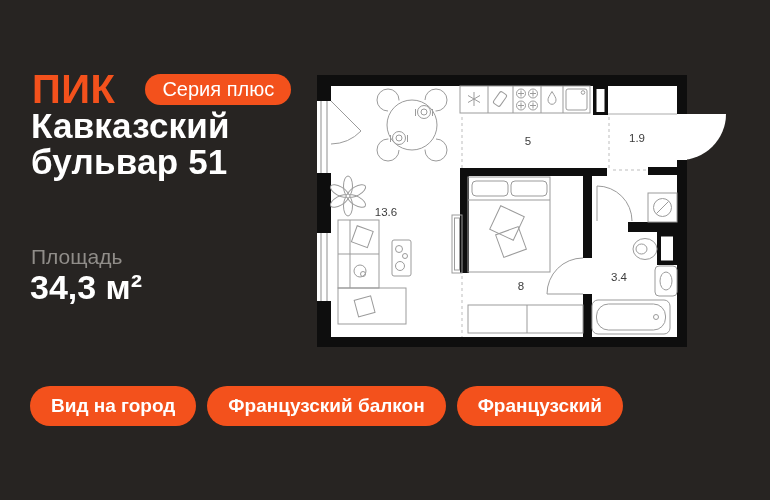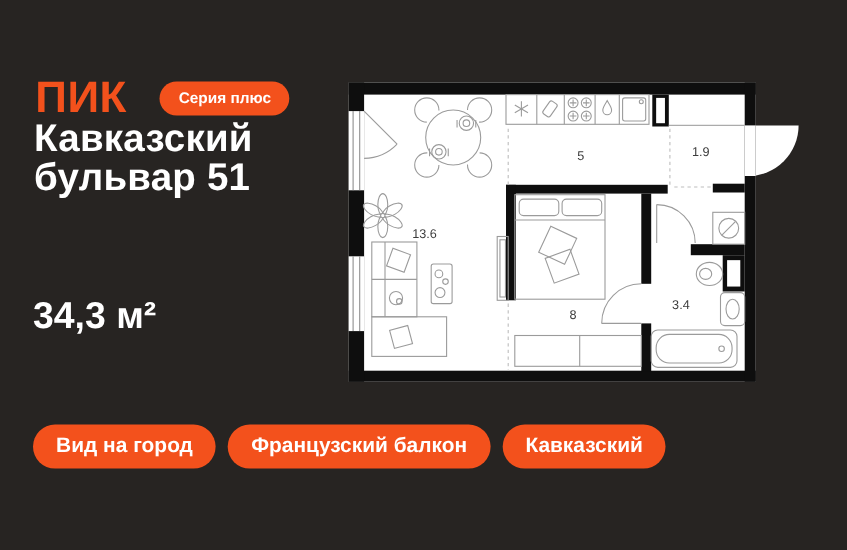--- a/index.html
+++ b/index.html
@@ -17,21 +17,21 @@
   }
   .card{position:absolute;inset:0;background:var(--bg)}
   .brand-row{position:absolute;left:32px;top:69px;display:flex;align-items:center;gap:30px}
   .logo{
     color:var(--accent);
     font-size:40px;font-weight:700;letter-spacing:.5px;line-height:40px;
   }
   .badge{
     background:var(--accent);color:var(--text);
     height:31px;line-height:31px;border-radius:16px;
-    padding:0 17px;font-size:14px;font-weight:700;
+    padding:0 17px;font-size:20px;font-weight:400;
     display:inline-block;border:none;
   }
   .title{
     position:absolute;left:31px;top:108px;width:250px;
     color:var(--text);font-size:35px;font-weight:700;line-height:36px;
     letter-spacing:.2px;
   }
   .area-label{position:absolute;left:31px;top:245px;color:var(--muted);font-size:21px;font-weight:400}
   .area-value{position:absolute;left:30px;top:268px;color:var(--text);font-size:34px;font-weight:700}
   .tags{position:absolute;left:30px;top:386px;display:flex;gap:11px}
@@ -56,26 +56,27 @@
 
 <div class="card">
 
   <div class="brand-row">
     <div class="logo">ПИК</div>
     <div class="badge">Серия плюс</div>
   </div>
 
   <div class="title">Кавказский бульвар 51</div>
 
+  <div class="area-label">Площадь</div>
   <div class="area-value">34,3 м²</div>
 
   <div class="tags">
     <button class="tag">Вид на город</button>
     <button class="tag">Французский балкон</button>
-    <button class="tag">Кавказский</button>
+    <button class="tag">Французский</button>
   </div>
 
   <svg class="plan" width="440" height="290" viewBox="310 68 440 290" xmlns="http://www.w3.org/2000/svg">
 
     <rect x="317" y="75" width="370" height="272" fill="#ffffff"></rect>
 
     <path d="M680,114 L726,114 A46,46 0 0 1 680,160 Z" fill="#ffffff"></path>
 
     <g>
       <rect class="wall" x="317" y="75" width="370" height="11"></rect>

